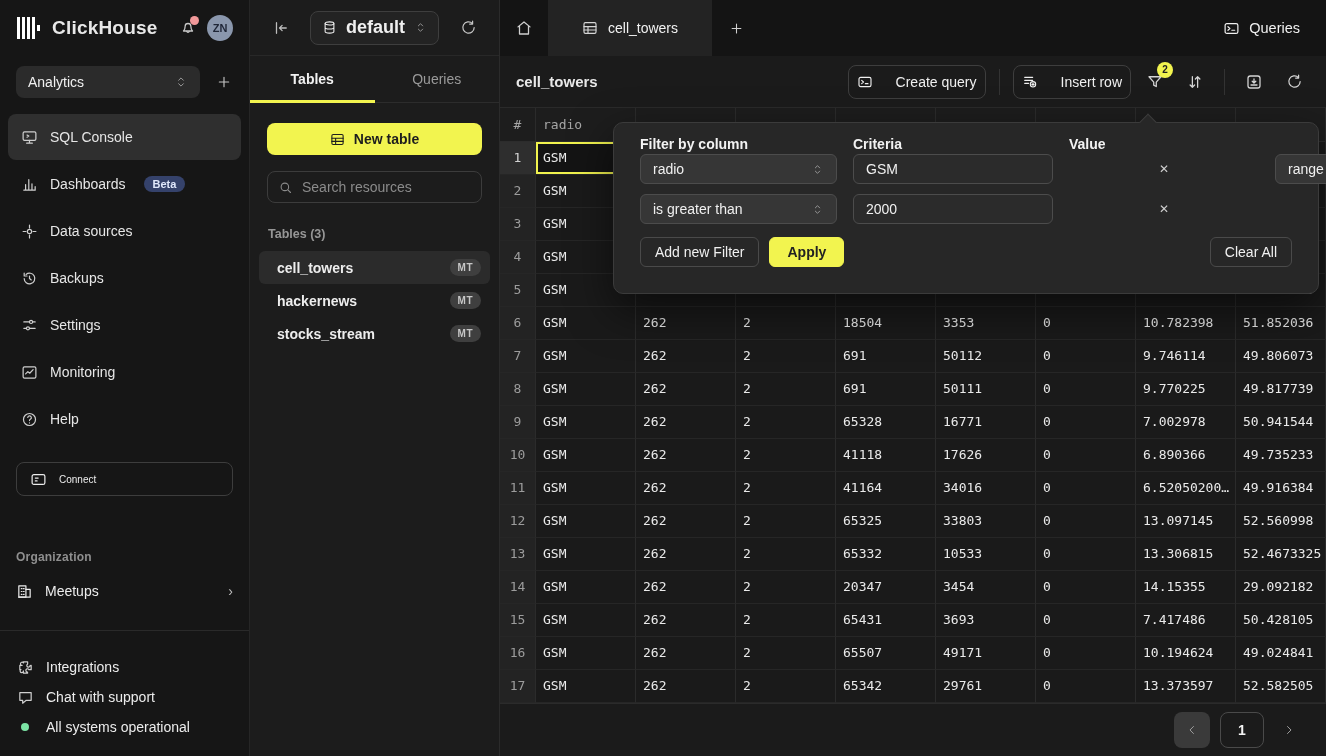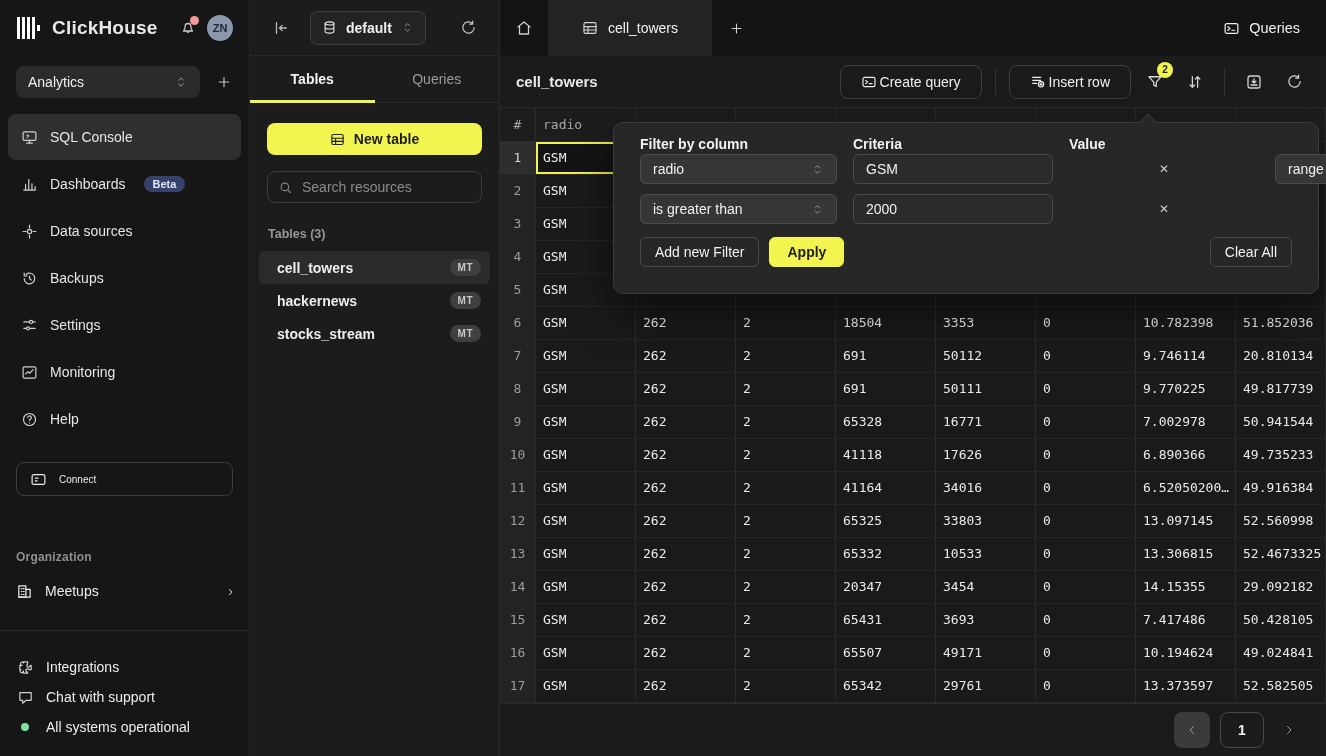--- a/index.html
+++ b/index.html
@@ -32,21 +32,21 @@
   .org-item .chev { margin-left:auto; color:#bdbdbd; font-size:14px; }
   .sb-div { position:absolute; top:630px; left:0; right:0; border-top:1px solid #2a2a2a; }
   .sb-foot { position:absolute; top:650px; left:0; right:0; padding:2px 16px; }
   .foot-item { height:30px; display:flex; align-items:center; gap:12px; font-size:14px; color:#ececec; }
   .foot-item .nico { color:#cfcfcf; width:18px; display:flex; justify-content:center; }
   .green-dot { width:8px; height:8px; border-radius:50%; background:#7be3a4; margin:0 5px; }
 
   
   #explorer { position:absolute; left:250px; top:0; width:250px; height:756px; background:#1c1c1c; border-right:1px solid #2b2b2b; }
   .ex-head { height:56px; border-bottom:1px solid #282828; display:flex; align-items:center; padding:0 22px; color:#bdbdbd; }
-  .db-select { margin-left:20px; height:34px; border:1px solid #3e3e3e; background:#232323; border-radius:8px; display:flex; align-items:center; gap:9px; padding:0 11px; font-size:14px; color:#f0f0f0; font-weight:600; }
+  .db-select { margin-left:20px; height:34px; border:1px solid #3e3e3e; background:#232323; border-radius:8px; display:flex; align-items:center; gap:9px; padding:0 11px; font-size:18px; color:#f0f0f0; font-weight:600; }
   .db-select .sel-ic { color:#9a9a9a; }
   .ex-refresh { margin-left:auto; color:#c6c6c6; }
   .ex-tabs { height:47px; display:flex; border-bottom:1px solid #2c2c2c; }
   .ex-tab { flex:1; display:flex; align-items:center; justify-content:center; font-size:14px; color:#9a9a9a; position:relative; }
   .ex-tab.active { color:#f2f2f2; font-weight:600; }
   .ex-tab.active::after { content:""; position:absolute; left:0; right:0; bottom:-1px; height:3px; background:#f2f44f; }
   .new-table { margin:20px 17px 0; height:32px; background:#f2f44f; color:#1d1d1d; border-radius:8px; display:flex; align-items:center; justify-content:center; gap:9px; font-size:14px; font-weight:600; }
   .search-box { margin:16px 17px 0; height:32px; border:1px solid #3c3c3c; border-radius:8px; display:flex; align-items:center; gap:9px; padding:0 10px; color:#8b8b8b; font-size:14px; }
   .ex-section { margin:24px 9px 0; }
   .section-label { font-size:12.5px; color:#969696; font-weight:600; padding:0 9px; }
@@ -59,21 +59,21 @@
   #main { position:absolute; left:500px; top:0; width:826px; height:756px; background:#191919; }
   .tabbar { height:56px; background:#141414; display:flex; align-items:center; }
   .tab-home { width:48px; display:flex; justify-content:center; color:#cfcfcf; }
   .tab-active { width:164px; height:56px; background:#232323; display:flex; align-items:center; justify-content:center; gap:10px; font-size:14px; color:#f2f2f2; }
   .tab-active .nico { color:#d6d6d6; }
   .tab-plus { width:48px; display:flex; justify-content:center; color:#cfcfcf; }
   .queries-top { margin-left:auto; margin-right:26px; display:flex; align-items:center; gap:9px; font-size:14.5px; color:#f0f0f0; }
   .toolbar { height:52px; background:#1b1b1b; border-bottom:1px solid #2a2a2a; display:flex; align-items:center; padding:0 16px; }
   .page-title { font-size:15px; font-weight:700; }
   .tb-right { margin-left:auto; display:flex; align-items:center; gap:8px; }
-  .btn { height:34px; border:1px solid #3e3e3e; border-radius:8px; padding:0 20px; display:flex; align-items:center; gap:3px; font-size:14px; color:#f0f0f0; background:transparent; }
+  .btn { height:34px; border:1px solid #3e3e3e; border-radius:8px; padding:0 8px; display:flex; align-items:center; gap:23px; font-size:14px; color:#f0f0f0; background:transparent; }
   .iconbtn { width:32px; height:34px; display:flex; align-items:center; justify-content:center; color:#d5d5d5; position:relative; }
   .vdiv { width:1px; height:26px; background:#333; margin:0 5px; }
   .filter-badge { position:absolute; top:-3px; right:-2px; min-width:16px; height:16px; border-radius:9px; background:#f2f44f; color:#222; font-size:10px; font-weight:700; display:flex; align-items:center; justify-content:center; }
 
   
   #grid { position:absolute; top:108px; left:0; width:826px; font-family:"DejaVu Sans Mono", monospace; }
   .grow { display:grid; grid-template-columns:36px repeat(7,100px) 90px; }
   .grow.head { height:34px; background:#1d1d1d; }
   .hcell { font-size:13px; color:#a6a6a6; line-height:34px; padding-left:7px; border-bottom:1px solid #2c2c2c; border-right:1px solid #2b2b2b; white-space:nowrap; overflow:hidden; }
   .hcell.numh { text-align:center; padding-left:0; }
@@ -496,21 +496,21 @@
       </div>
       <div class="grow">
         <div class="cell num">7</div>
         <div class="cell">GSM</div>
         <div class="cell">262</div>
         <div class="cell">2</div>
         <div class="cell">691</div>
         <div class="cell">50112</div>
         <div class="cell">0</div>
         <div class="cell">9.746114</div>
-        <div class="cell">20.810134</div>
+        <div class="cell">49.806073</div>
       </div>
       <div class="grow">
         <div class="cell num">8</div>
         <div class="cell">GSM</div>
         <div class="cell">262</div>
         <div class="cell">2</div>
         <div class="cell">691</div>
         <div class="cell">50111</div>
         <div class="cell">0</div>
         <div class="cell">9.770225</div>

